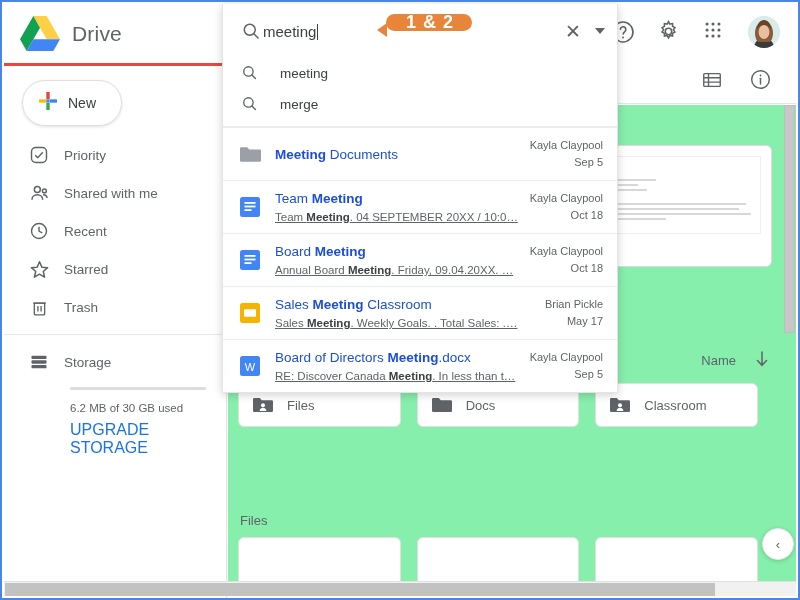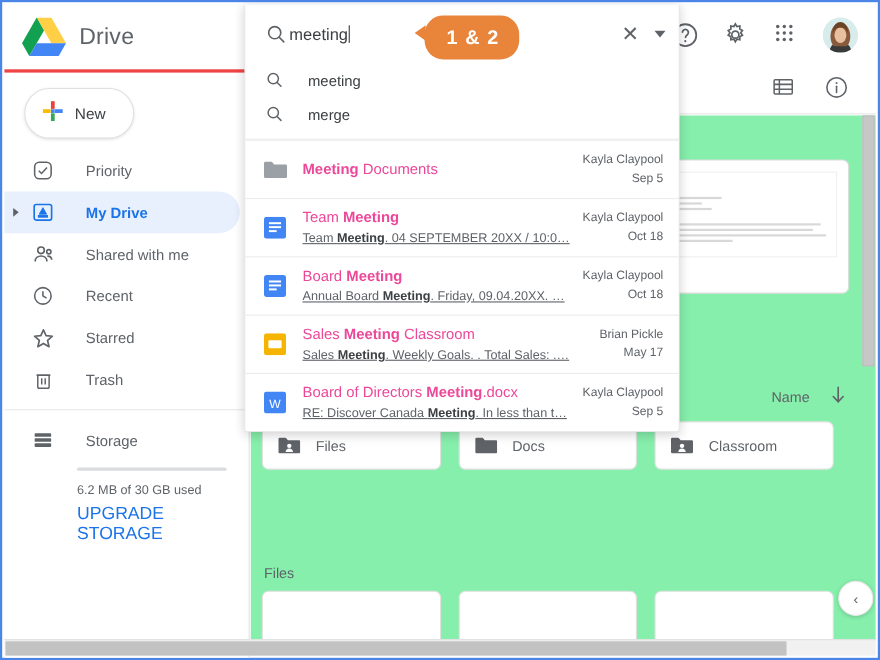--- a/index.html
+++ b/index.html
@@ -42,21 +42,21 @@
     padding-left: 15px;
     box-shadow: 0 1px 3px rgba(0,0,0,.12);
     cursor: pointer;
   }
   .new-label { font-size: 14px; color: #3c4043; }
   .nav { margin-top: 10px; }
   .nav-item {
     position: relative;
     height: 38px;
     display: flex; align-items: center;
-    padding-left: 24px; gap: 28px;
+    padding-left: 24px; gap: 14px;
     font-size: 13.5px; color: #5f6368;
     border-radius: 0 19px 19px 0;
     margin-right: 8px;
     cursor: pointer;
   }
   .nav-item .ico { width: 22px; height: 22px; flex: none;
     display:flex; align-items:center; justify-content:center; }
   .nav-item.active {
     background: #e8f0fe; color: #1a73e8; font-weight: bold;
   }
@@ -203,21 +203,21 @@
     font-size: 15px; color: #3c4043;
     margin-left: 22px;
     position: relative;
   }
   .caret-bar {
     display: inline-block; width: 1px; height: 16px;
     background: #3c4043; vertical-align: -3px; margin-left: 1px;
   }
   .callout {
     position: absolute; left: 163px; top: 10px;
-    height: 40px; padding: 0 18px 0 20px;
+    height: 17px; padding: 0 18px 0 20px;
     background: #e8853b; border-radius: 17px;
     display: flex; align-items: center; justify-content: center;
     color: #fff; font-size: 18px; font-weight: bold;
     letter-spacing: 1px;
   }
   .callout:before {
     content: "";
     position: absolute; left: -9px; top: 9px;
     width: 0; height: 0;
     border-right: 10px solid #e8853b;
@@ -240,21 +240,21 @@
     height: 53px;
     border-top: 1px solid #ececec;
     cursor: pointer;
   }
   .result:first-of-type { border-top: none; }
   .result.tall { height: 53px; }
   .res-ico { width: 22px; height: 22px; flex: none; margin-right: 14px;
     display: flex; align-items: center; justify-content: center; }
   .res-main { flex: 1; min-width: 0; }
   .res-title {
-    font-size: 13.5px; color: #ec4899; line-height: 17px;
+    font-size: 13.5px; color: #1d4ed8; line-height: 17px;
     white-space: nowrap; overflow: hidden; text-overflow: ellipsis;
   }
   .res-title b { font-weight: bold; }
   .res-sub {
     font-size: 11.5px; color: #5f6368; line-height: 16px; margin-top: 1px;
     white-space: nowrap; overflow: hidden; text-overflow: ellipsis; text-decoration: underline;
   }
   .res-sub b { font-weight: bold; color: #3c4043; }
   .res-meta {
     text-align: right; flex: none; margin-left: 10px;
@@ -307,31 +307,20 @@
       <div class="nav-item">
         <span class="ico">
           <svg width="20" height="20" viewBox="0 0 24 24" fill="none" stroke="#5f6368" stroke-width="1.7">
             <rect x="3" y="3" width="18" height="18" rx="5"></rect>
             <path d="M7.5 12.2l3 3 6-6.4"></path>
           </svg>
         </span>
         <span>Priority</span>
       </div>
 
-      <div class="nav-item active">
-        <span class="caret"></span>
-        <span class="ico">
-          <svg width="20" height="20" viewBox="0 0 24 24">
-            <rect x="2.5" y="3.5" width="19" height="17" rx="2.2" fill="none" stroke="#1a73e8" stroke-width="1.8"></rect>
-            <polygon points="12,7 16,14 8,14" fill="#1a73e8"></polygon>
-            <rect x="7" y="15.5" width="10" height="1.8" fill="#1a73e8"></rect>
-          </svg>
-        </span>
-        <span>My Drive</span>
-      </div>
 
       <div class="nav-item">
         <span class="ico">
           <svg width="21" height="21" viewBox="0 0 24 24" fill="none" stroke="#5f6368" stroke-width="1.7">
             <circle cx="9.5" cy="7.5" r="3.4"></circle>
             <path d="M3.4 19c0-3.4 2.8-5.6 6.1-5.6s6.1 2.2 6.1 5.6"></path>
             <circle cx="17.6" cy="9" r="2.2"></circle>
             <path d="M16 13.6c2.6-.3 4.6 1.3 4.6 3.6"></path>
           </svg>
         </span>

